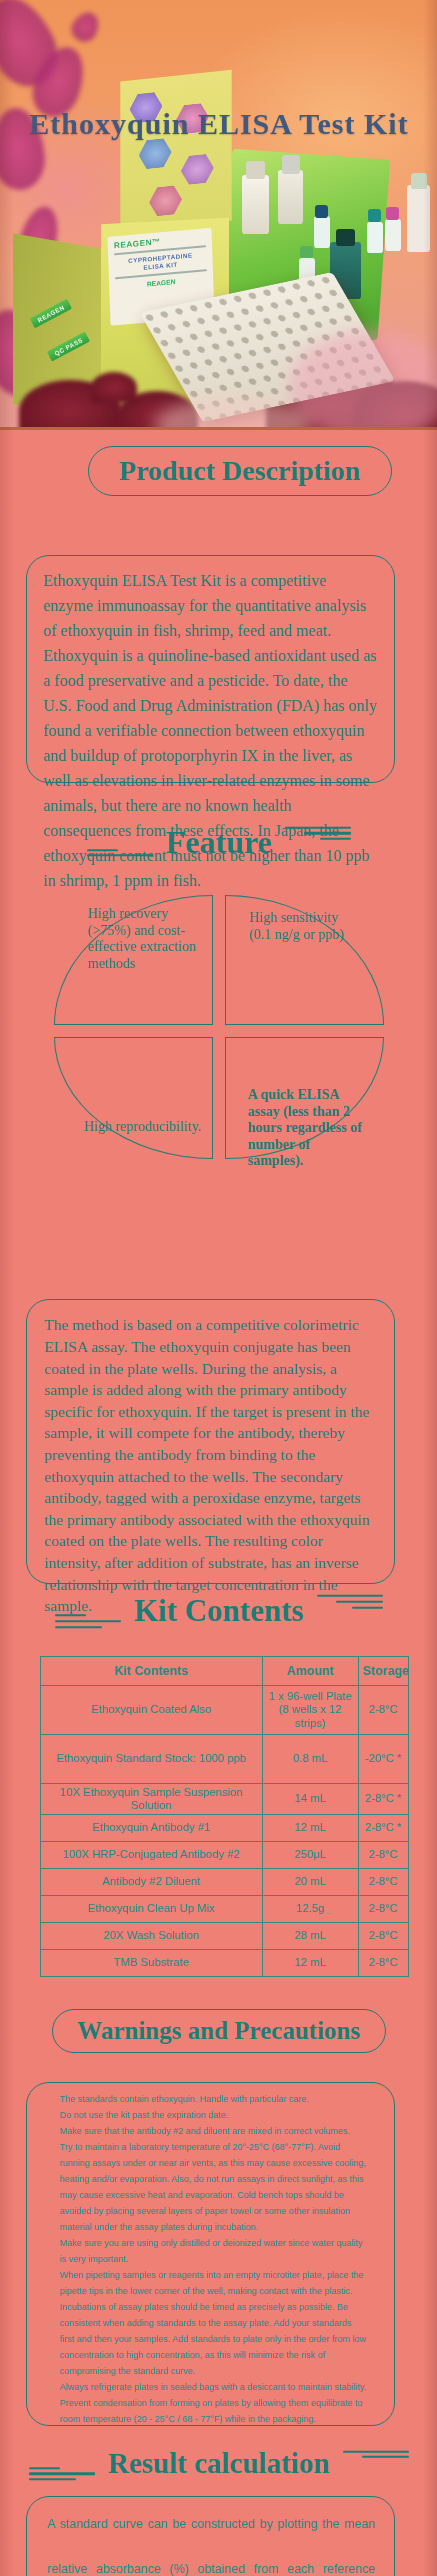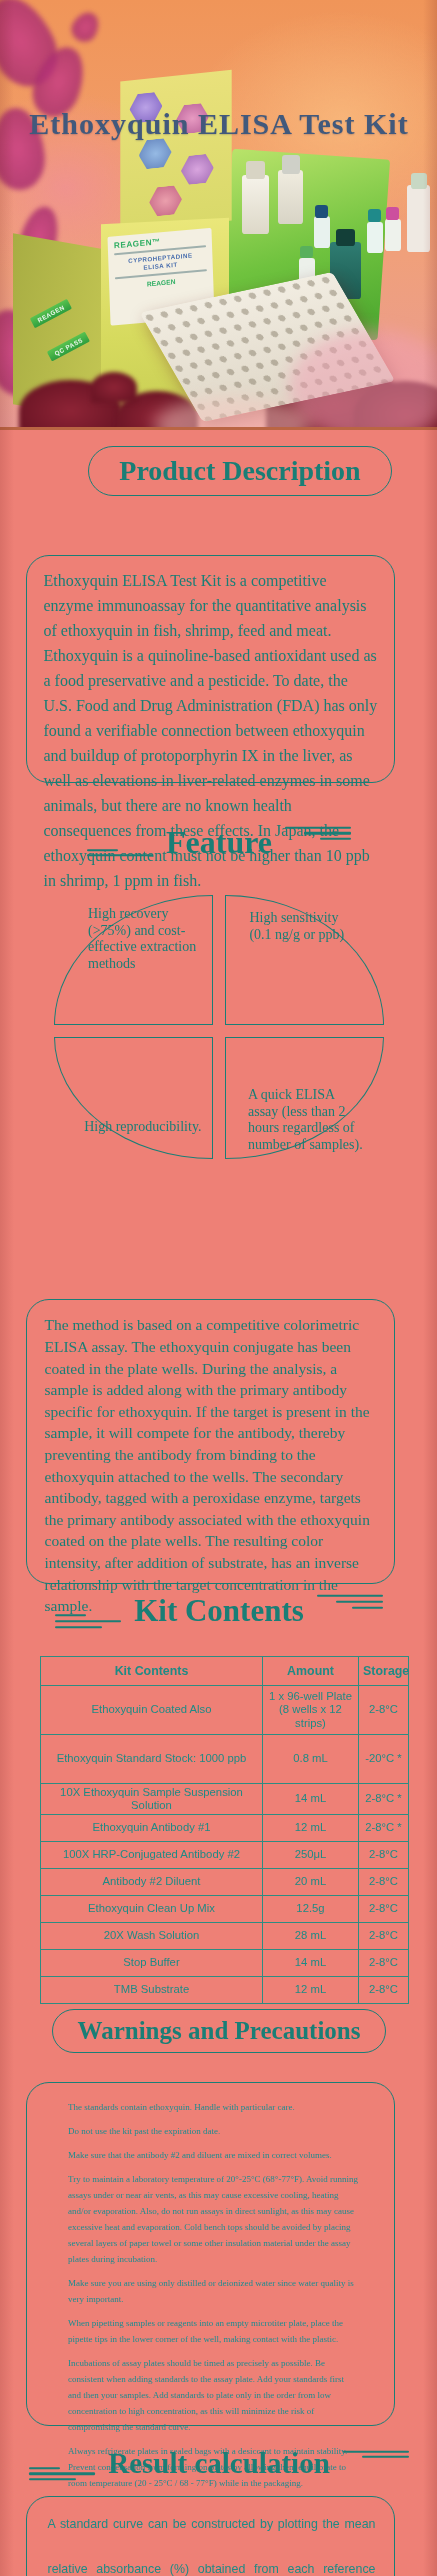--- a/index.html
+++ b/index.html
@@ -70,34 +70,34 @@
   .lines.right{transform:translateY(-9.3px);align-items:flex-end;}
   .w1{width:66px;} .w2{width:47px;} .w3{width:31px;}
 
   
   .tbox{position:absolute;left:26px;width:369px;border:1.5px solid var(--teal);border-radius:23px;
         box-sizing:border-box;color:var(--teal);}
   .pd-box{top:555px;height:228px;padding:12.4px 16.5px;font-size:16px;line-height:25px;}
   .po-box{top:1299px;height:285px;padding:14.4px 17.5px;font-size:15.5px;line-height:21.6px;}
   .wp-box{top:2082px;height:344px;padding:8.2px 27px 5.2px 33px;color:var(--warn);
           font:9px/16px "Liberation Sans",sans-serif;}
-  .wp-box p{margin:8px;font-family:Liberation Serif, serif;}
+  .wp-box p{margin:0;}
   .rc-box{top:2496px;height:226px;padding:5.2px 18.5px 0 20.6px;color:var(--teal-sans);
           font-family:"Liberation Sans",sans-serif;}
   .rc-text{font-size:12.4px;line-height:45px;text-align:justify;}
 
   
   .quadrants{position:absolute;top:895px;left:54px;width:330px;height:264px;display:grid;
         grid-template-columns:159px 159px;grid-template-rows:130px 122px;gap:12.4px;}
   .quad{border:1.5px solid var(--teal);box-sizing:border-box;color:var(--teal);
         font-size:14px;line-height:16.5px;}
   .q-tl{border-top-left-radius:100% 100%;padding:10.3px 8.2px 0 33px;}
   .q-tr{border-top-right-radius:100% 100%;padding:14.4px 23px 0 23px;}
   .q-bl{border-bottom-left-radius:100% 100%;padding:81px 10.3px 0 29px;text-align:center;}
-  .q-br{border-bottom-right-radius:100% 100%;padding:49px 18.5px 0 21.6px;}
+  .q-br{border-bottom-right-radius:100% 100%;padding:49px 18.5px 0 21.6px;font-weight:bold;}
 
   
   .kit-table{position:absolute;top:1656px;left:40px;width:368px;border-collapse:collapse;
         color:var(--teal-sans);font-family:"Liberation Sans",sans-serif;font-size:11.3px;
         text-align:center;table-layout:fixed;}
   .kit-table th,.kit-table td{border:1.3px solid var(--tbl);padding:1.5px 4.1px;line-height:1.18;}
   .kit-table th{font-weight:700;font-size:12.4px;}
   tr.rh{height:29px;} tr.rb{height:49px;} tr.rs{height:27px;}
 </style>
 </head>
@@ -249,25 +249,20 @@
       <td>Ethoxyquin Clean Up Mix</td>
       <td>12.5g</td>
       <td>2-8°C</td>
     </tr>
     <tr class="rs">
       <td>20X Wash Solution</td>
       <td>28 mL</td>
       <td>2-8°C</td>
     </tr>
     <tr class="rs">
-      <td>Stop Buffer</td>
-      <td>14 mL</td>
-      <td>2-8°C</td>
-    </tr>
-    <tr class="rs">
       <td>TMB Substrate</td>
       <td>12 mL</td>
       <td>2-8°C</td>
     </tr>
   </tbody>
     </table>
 
   <div class="pill-wrap" style="top:2009px;">
     <span class="pill small">Warnings and Precautions</span>
   </div>

